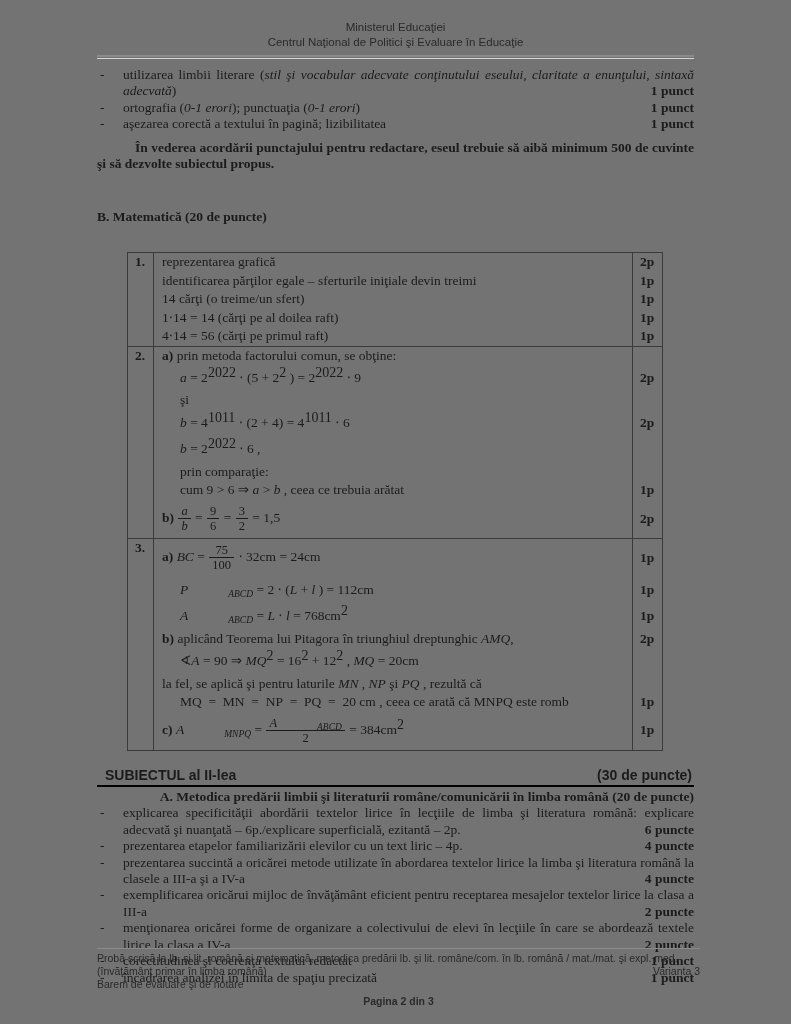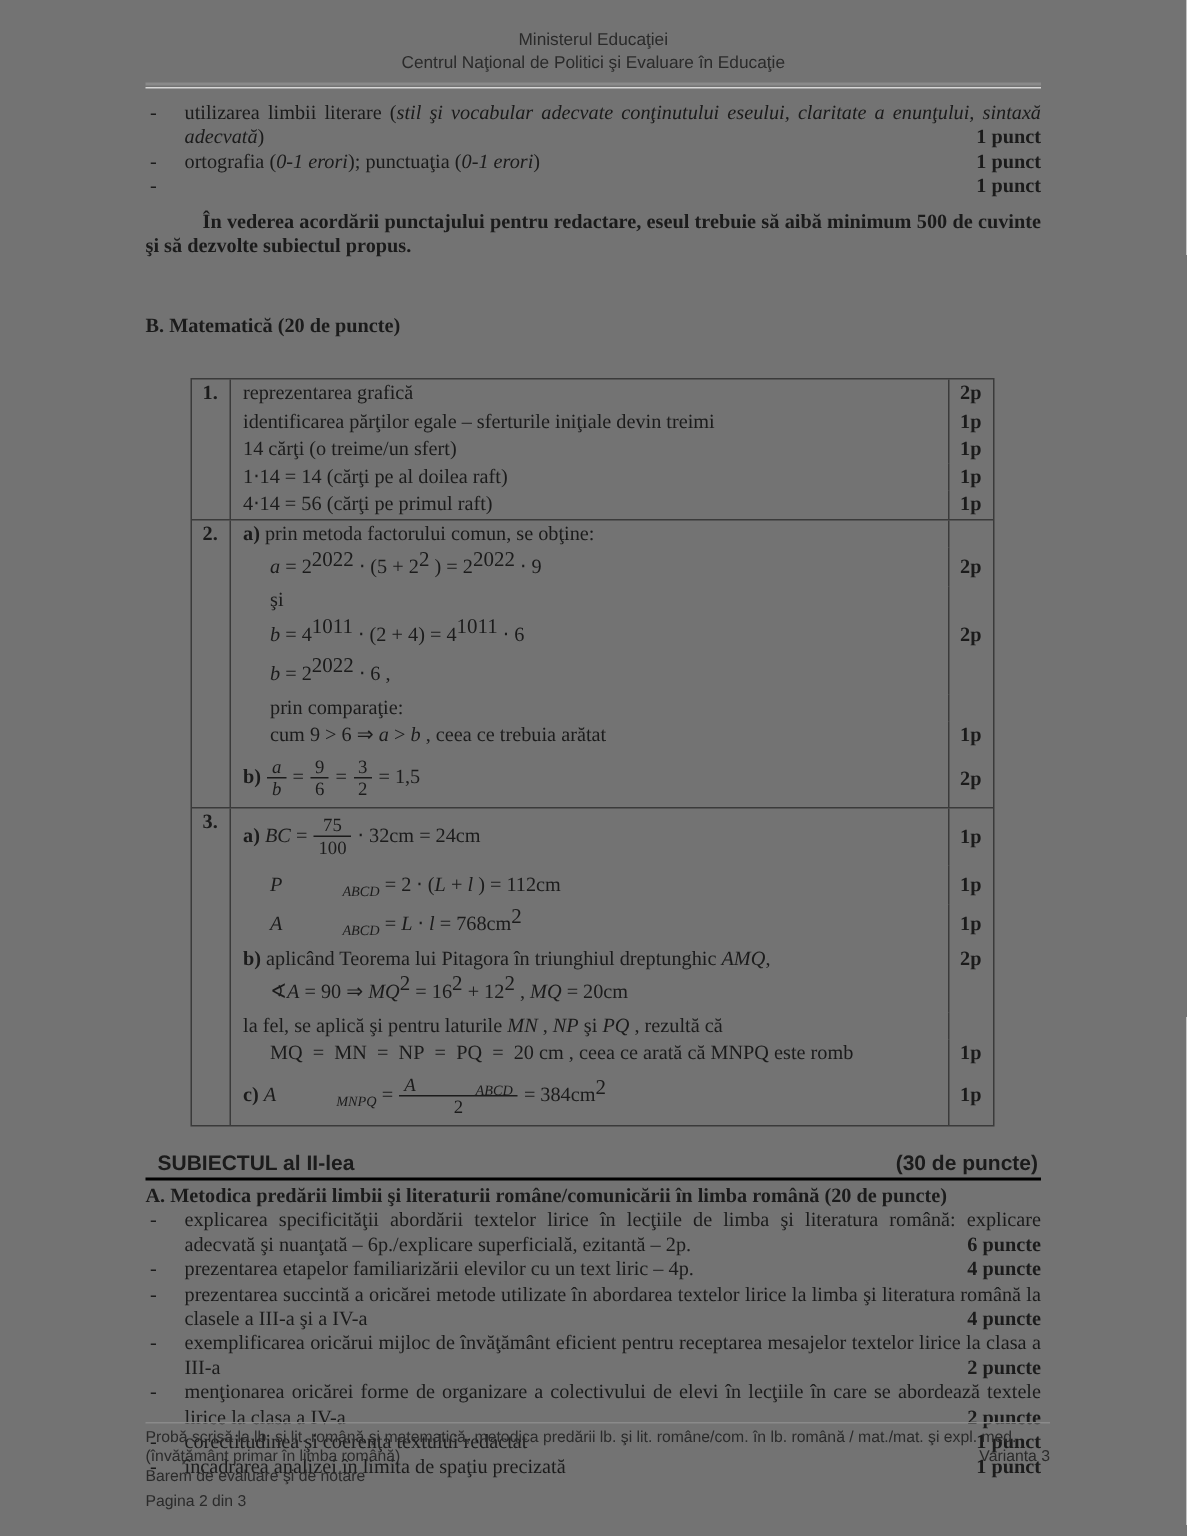--- a/index.html
+++ b/index.html
@@ -42,44 +42,44 @@
   .bo{font-weight:bold;}
   .sup{font-size:14px;vertical-align:5px;line-height:0;}
   .sub{font-size:9.5px;vertical-align:-3px;line-height:0;margin-left:40px;}
   .frac{display:inline-block;vertical-align:middle;text-align:center;font-size:12.5px;line-height:1;margin:0 1px;}
   .frac .fn{display:block;padding:0 3px 1px 3px;border-bottom:1px solid #1b1b1b;}
   .frac .fd{display:block;padding:1px 3px 0 3px;}
   
   .sub2{display:flex;justify-content:space-between;align-items:flex-end;
         font-family:"Liberation Sans", sans-serif;font-weight:bold;font-size:14px;
         border-bottom:2px solid #000;padding:0 2px 1px 8px;margin-top:16px;}
-  .a2-title{font-weight:bold;margin-top:2px;}
+  .a2-title{font-weight:bold;margin-top:2px;text-align:right;}
   
   .footer{position:absolute;left:97px;right:91px;top:948px;
           font-family:"Liberation Sans", sans-serif;font-size:10.5px;line-height:1.25;color:#2a2a2a;
           border-top:1px solid #8a8a8a;padding-top:3px;}
   .footer .variant{float:right;}
-  .footer .pagec{text-align:left;margin-top:4px;}
+  .footer .pagec{text-align:center;margin-top:4px;font-weight:bold;}
   .clearfix::after{content:"";display:block;clear:both;}
 </style>
 </head>
 <body>
 
 <div class="page">
 
   <div class="hdr">
     <div>Ministerul Educaţiei</div>
     <div>Centrul Naţional de Politici şi Evaluare în Educaţie</div>
   </div>
   <div class="hdr-rule"></div>
 
   <div class="bullets" id="top-bullets">
       <div class="bullet-item clearfix"><span class="dash">-</span><span><span>utilizarea limbii literare (</span><span class="it">stil şi vocabular adecvate conţinutului eseului, claritate a enunţului, sintaxă adecvată</span><span>)</span></span><span class="pts">1 punct</span></div>
       <div class="bullet-item clearfix"><span class="dash">-</span><span><span>ortografia (</span><span class="it">0-1 erori</span><span>); punctuaţia (</span><span class="it">0-1 erori</span><span>)</span></span><span class="pts">1 punct</span></div>
-      <div class="bullet-item clearfix"><span class="dash">-</span><span class="pts">1 punct</span></div>
+      <div class="bullet-item clearfix"><span class="dash">-</span><span><span>aşezarea corectă a textului în pagină; lizibilitatea</span></span><span class="pts">1 punct</span></div>
     </div>
 
   <p class="note clearfix">În vederea acordării punctajului pentru redactare, eseul trebuie să aibă minimum 500 de cuvinte şi să dezvolte subiectul propus.</p>
 
   <div class="secB-title">B. Matematică (20 de puncte)</div>
 
   <div class="mtable" id="math-table">
       <div class="trow">
         <div class="cell-num">1.</div>
         <div class="cell-body">

